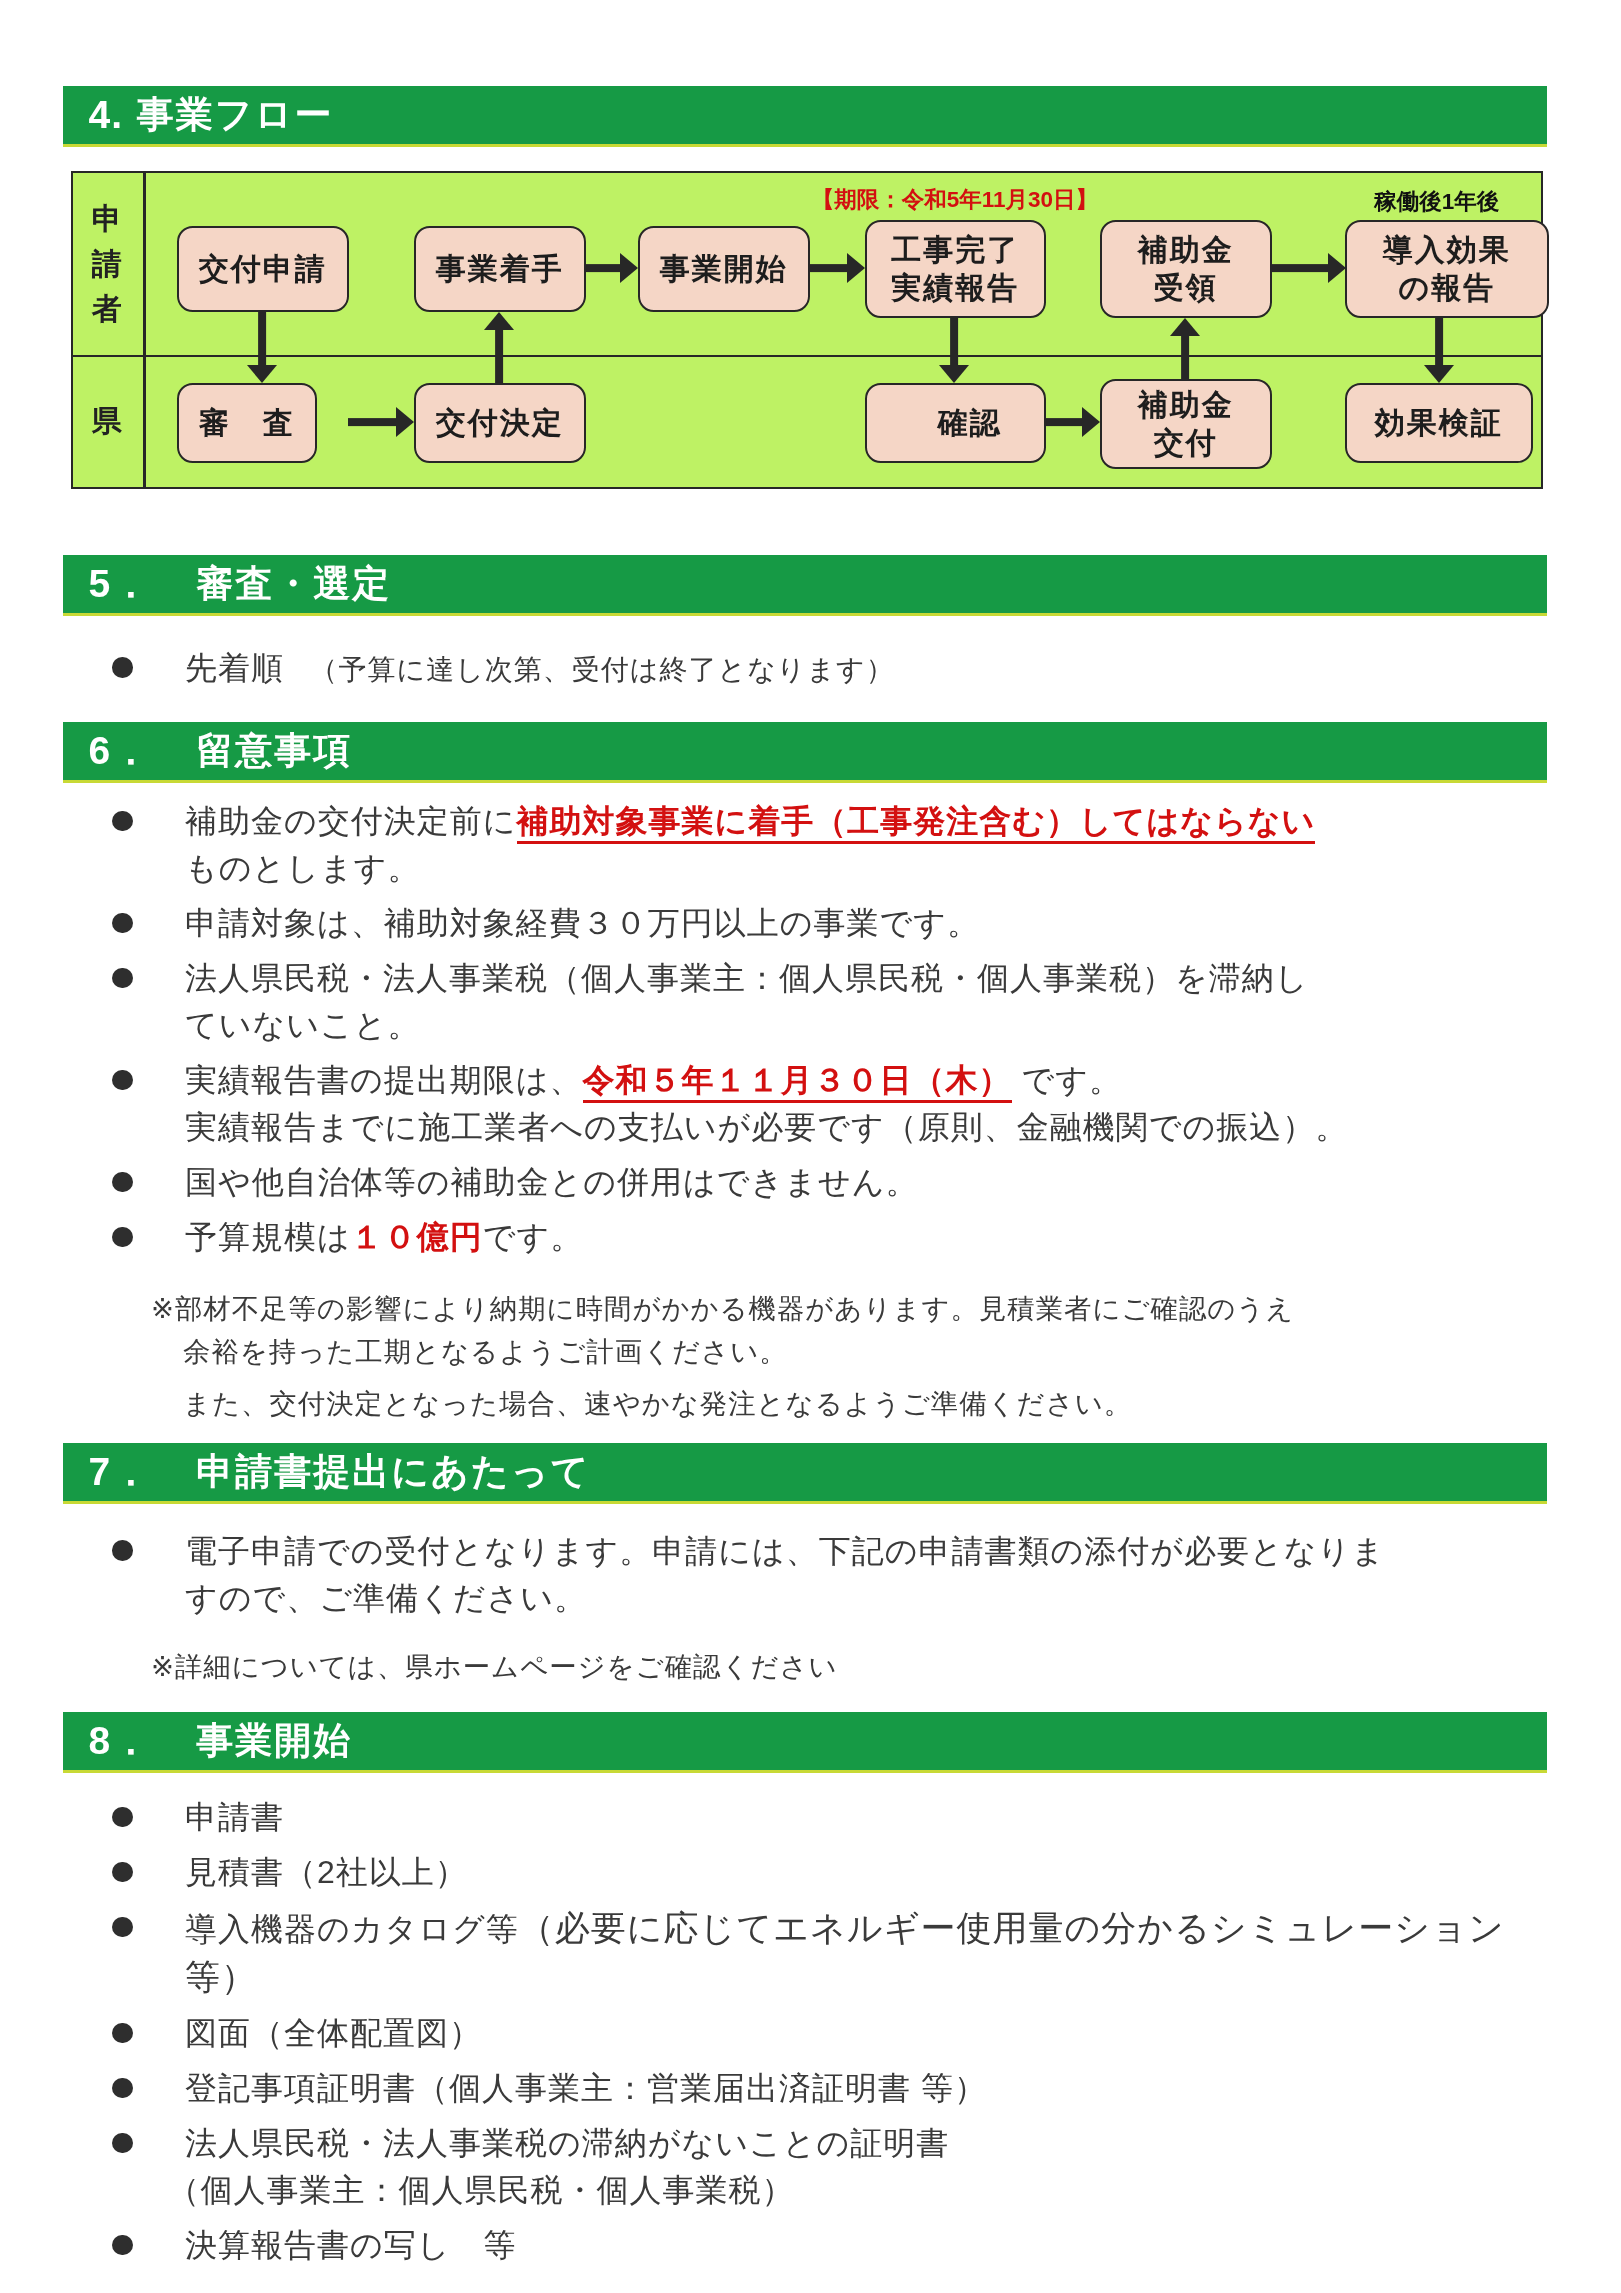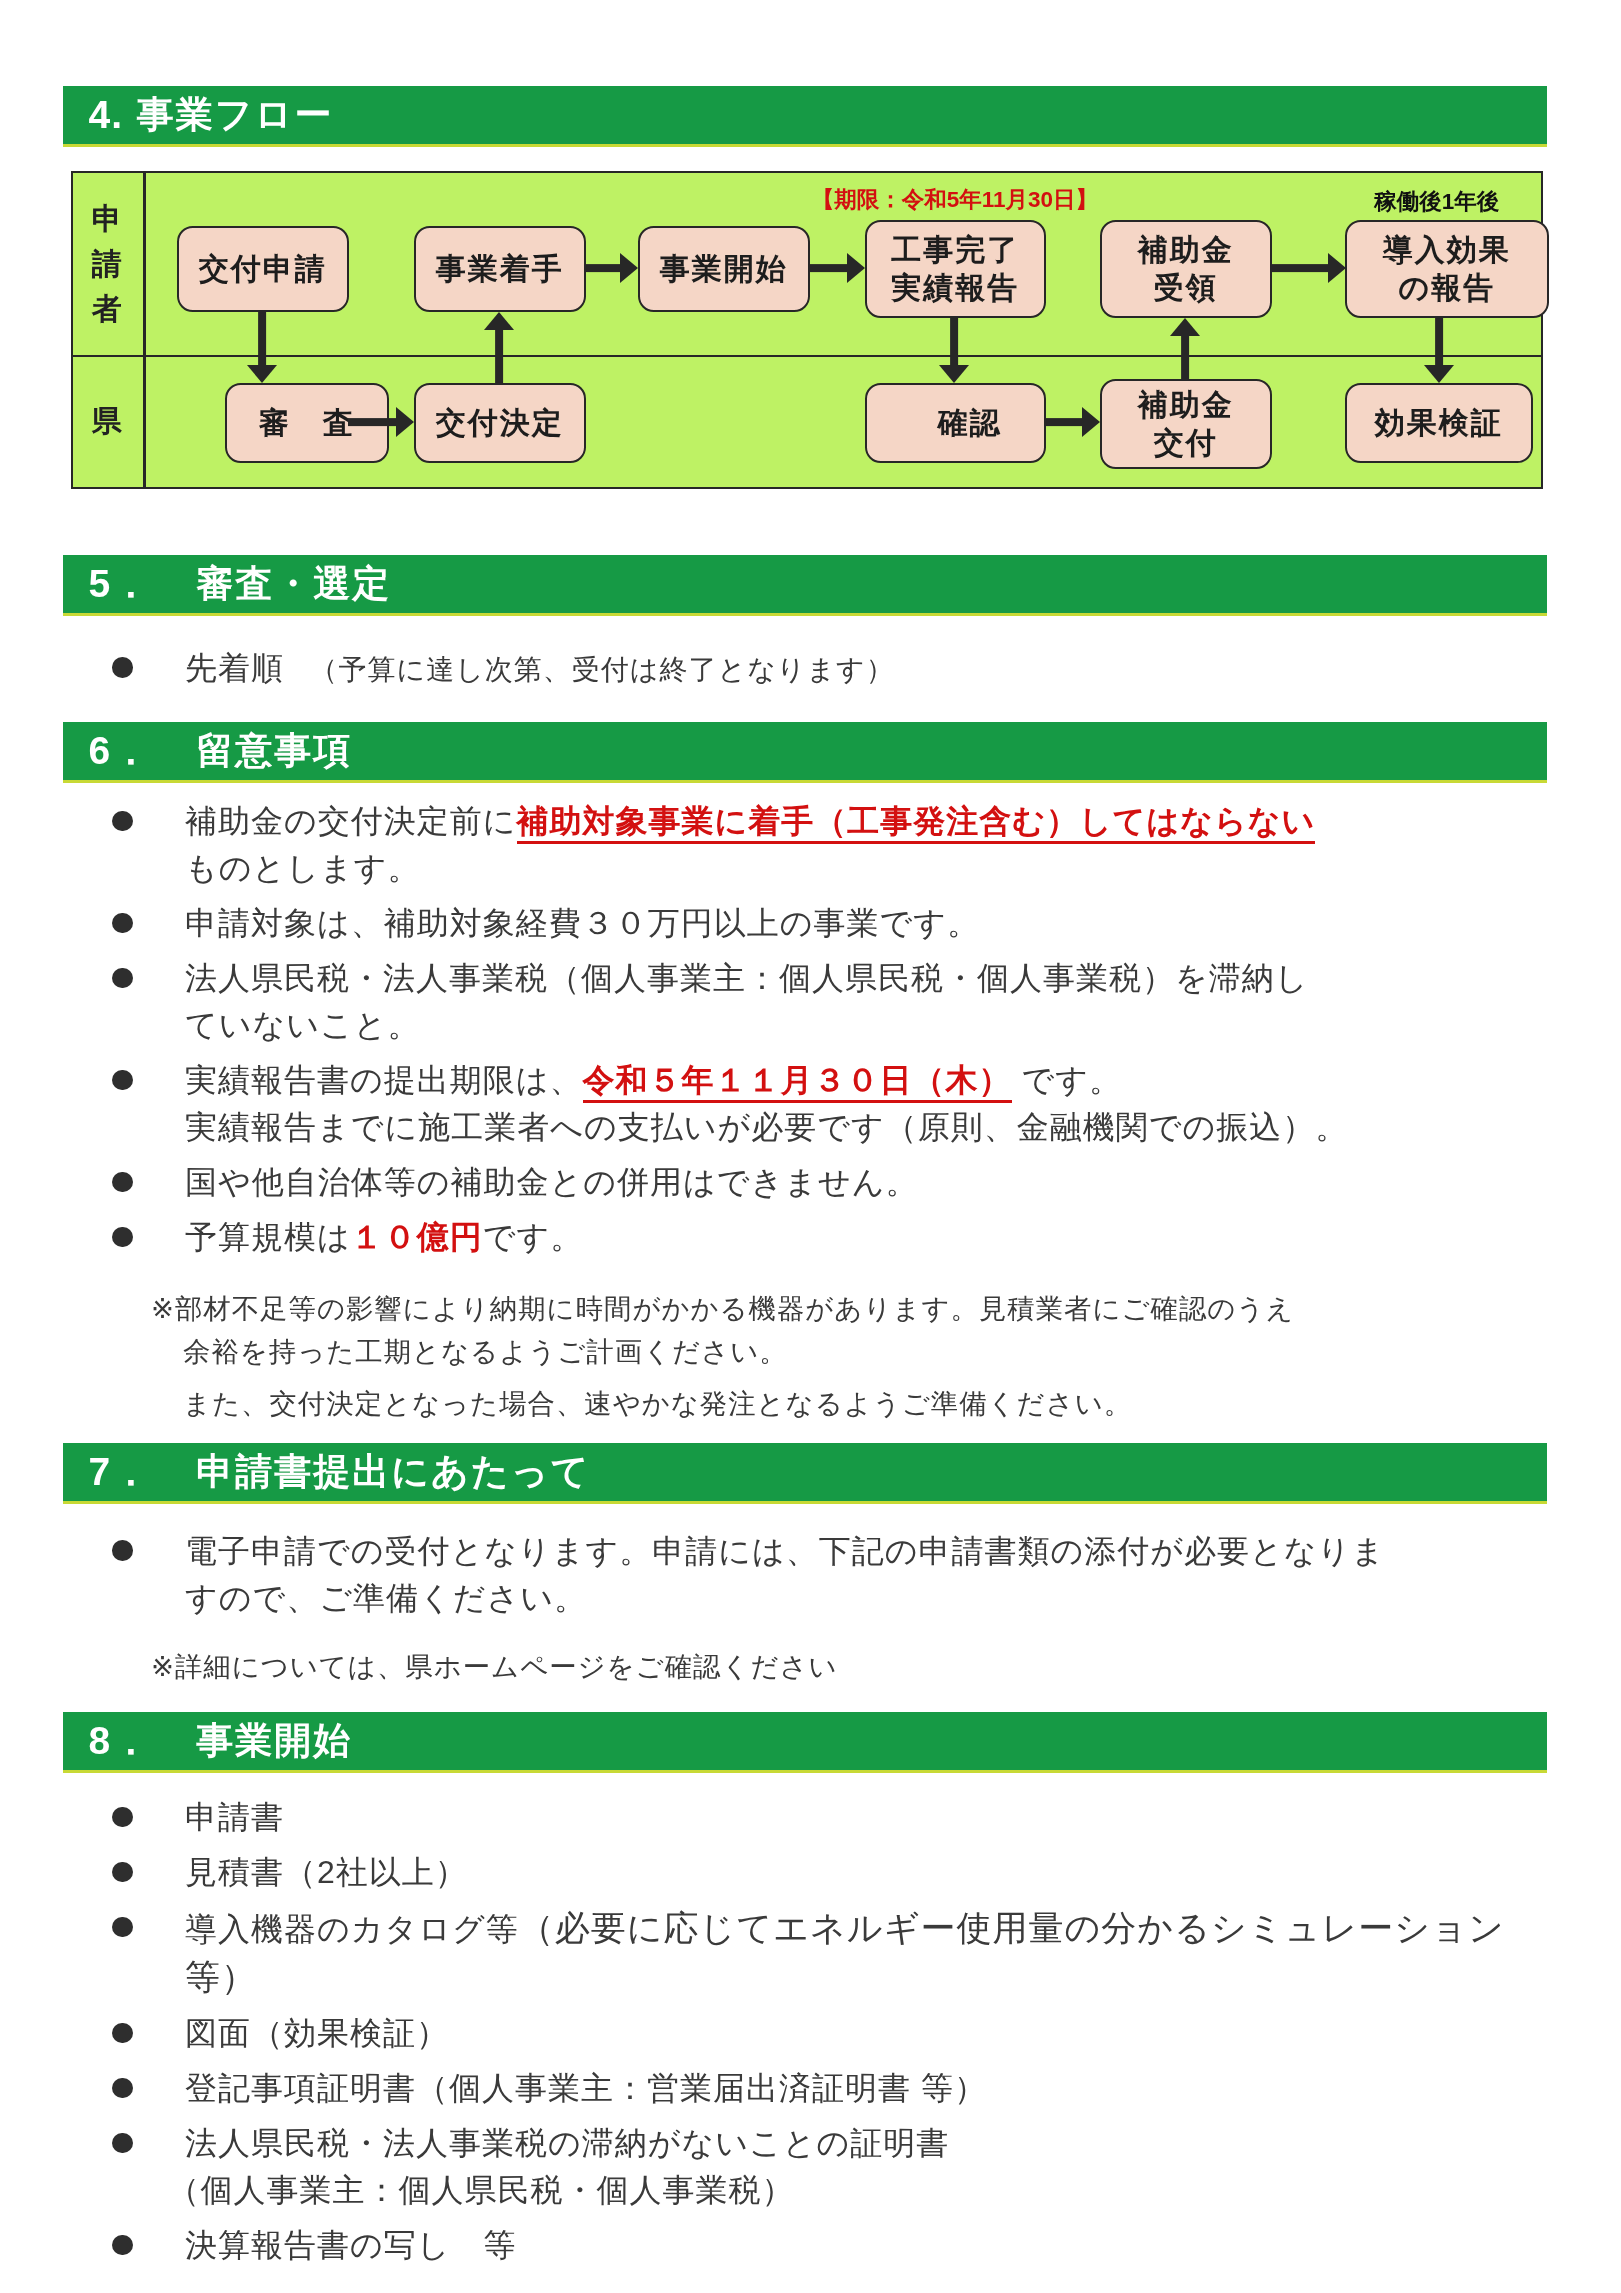--- a/index.html
+++ b/index.html
@@ -145,21 +145,21 @@
     <div class="fbox" style="left: 104px; top: 53px; width: 172px; height: 86px; white-space: pre-line;">交付申請</div>
     <div class="fbox" style="left: 341px; top: 53px; width: 172px; height: 86px; white-space: pre-line;">事業着手</div>
     <div class="fbox" style="left: 565px; top: 53px; width: 172px; height: 86px; white-space: pre-line;">事業開始</div>
     <div class="fbox" style="left: 792px; top: 47px; width: 181px; height: 98px; white-space: pre-line;">工事完了
 実績報告</div>
     <div class="fbox" style="left: 1027px; top: 47px; width: 172px; height: 98px; white-space: pre-line;">補助金
 受領</div>
     <div class="fbox" style="left: 1272px; top: 47px; width: 204px; height: 98px; white-space: pre-line;">導入効果
 の報告</div>
 
-    <div class="fbox" style="left: 104px; top: 210px; width: 164px; height: 80px; white-space: pre-line; margin-left: 48px;">審　査</div>
+    <div class="fbox" style="left: 104px; top: 210px; width: 140px; height: 80px; white-space: pre-line;">審　査</div>
     <div class="fbox" style="left: 341px; top: 210px; width: 172px; height: 80px; white-space: pre-line;">交付決定</div>
     <div class="fbox" style="left: 792px; top: 210px; width: 181px; height: 80px; white-space: pre-line; padding-left: 29px;">確認</div>
     <div class="fbox" style="left: 1027px; top: 206px; width: 172px; height: 90px; white-space: pre-line;">補助金
 交付</div>
     <div class="fbox" style="left: 1272px; top: 210px; width: 188px; height: 80px; white-space: pre-line;">効果検証</div>
 
     <div class="va down" style="left:173px;  top:139px; height:71px;">
           <div class="sh"></div>
           <div class="hd"></div>
         </div>
@@ -291,21 +291,21 @@
       <div class="bline">見積書（2社以上）</div>
     </div>
     <div class="bitem">
       <span class="dot"></span>
       <div class="bline">
         <span>導入機器のカタログ等</span><span class="small-inline">（必要に応じてエネルギー使用量の分かるシミュレーション等）</span>
       </div>
     </div>
     <div class="bitem">
       <span class="dot"></span>
-      <div class="bline">図面（効果検証）</div>
+      <div class="bline">図面（全体配置図）</div>
     </div>
     <div class="bitem">
       <span class="dot"></span>
       <div class="bline">登記事項証明書（個人事業主：営業届出済証明書 等）</div>
     </div>
     <div class="bitem">
       <span class="dot"></span>
       <div class="bline">法人県民税・法人事業税の滞納がないことの証明書</div>
       <div class="bline" style="margin-left:-17.6px;">（個人事業主：個人県民税・個人事業税）</div>
     </div>

